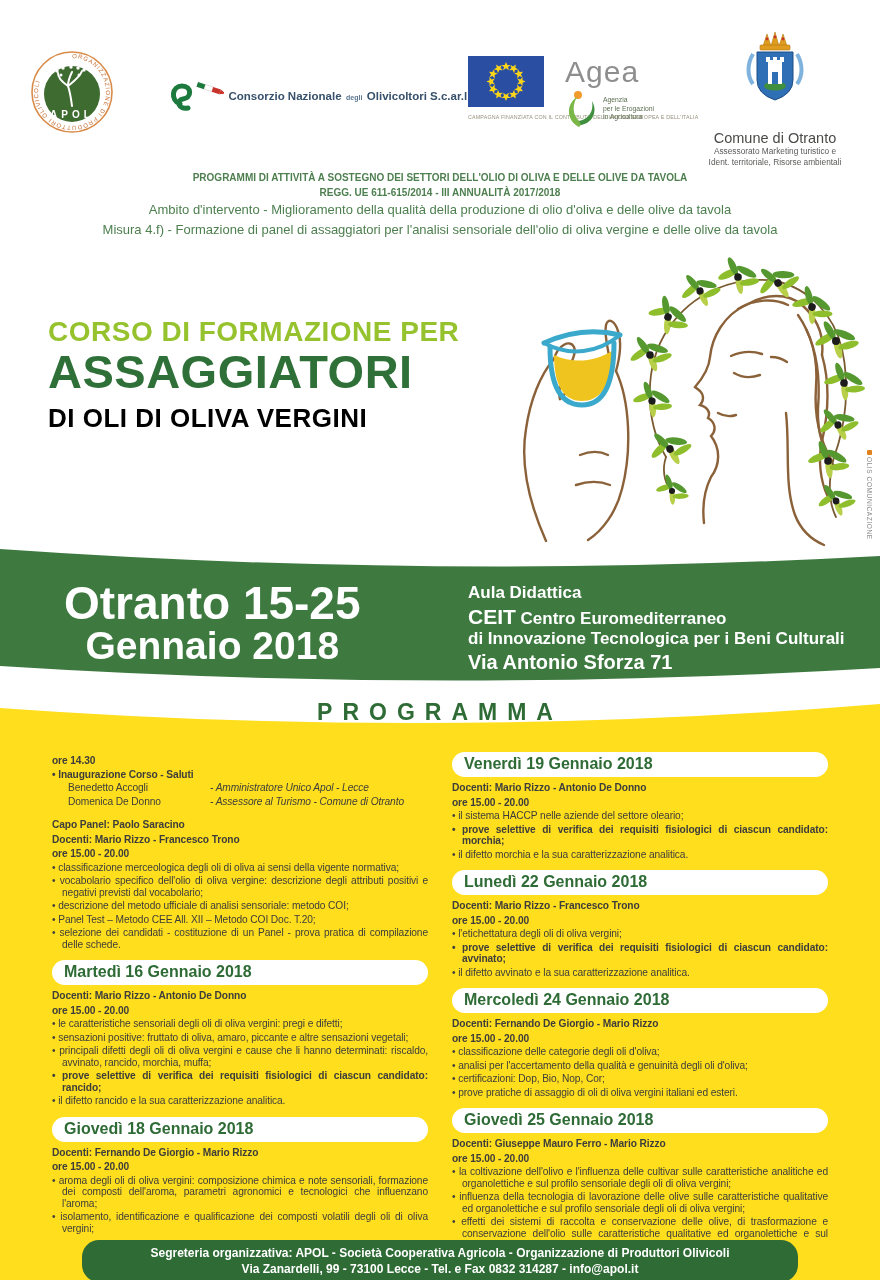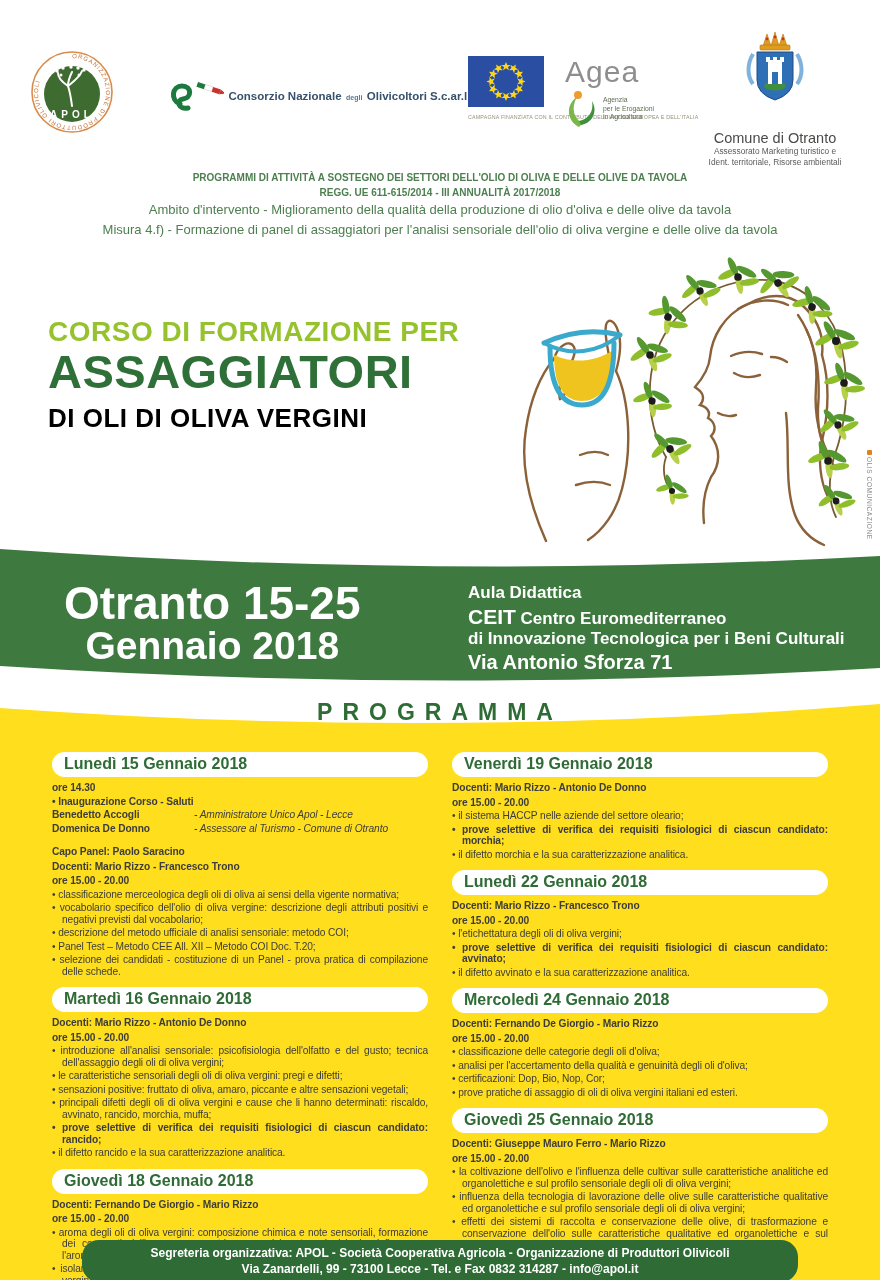--- a/index.html
+++ b/index.html
@@ -49,21 +49,21 @@
   .col{flex:1;min-width:0;}
   .section{margin-bottom:10px;}
   .day-pill{background:#fff;border-radius:13px;padding:3px 12px 4px;margin-bottom:5px;}
   .day-pill span{font-size:16px;font-weight:bold;color:#2e6b35;}
   .line{font-size:10.2px;color:#3d3d3b;line-height:1.13;margin-top:3px;letter-spacing:-.1px;}
   .line.bold{font-weight:bold;}
   .line.time{margin-bottom:2px;}
   .bullet{padding-left:10px;text-indent:-10px;text-align:justify;margin-top:2px;}
   .bullet::before{content:"• ";}
   .person{margin-top:2px;}
-  .person .name{font-weight:bold;display:inline-block;width:142px;}
+  .person .name{font-weight:normal;display:inline-block;width:142px;margin-left:16px;}
   .person .role{font-style:italic;}
   .gap{height:9px;}
 
   
   .footer-pill{position:absolute;left:50%;transform:translateX(-50%);top:1240px;width:700px;
                background:#2e6b35;border-radius:17px;padding:5px 8px;text-align:center;z-index:2;}
   .footer-pill div{color:#fff;font-size:12px;font-weight:bold;line-height:1.35;}
 
   .credit{position:absolute;right:7px;top:450px;writing-mode:vertical-rl;font-size:6.5px;
           color:#8c8c8c;letter-spacing:.6px;z-index:2;}
@@ -292,40 +292,38 @@
     </div>
     <div class="br3">di Innovazione Tecnologica per i Beni Culturali</div>
     <div class="br4">Via Antonio Sforza 71</div>
   </div>
 
   <div class="layer programma">PROGRAMMA</div>
 
   <div class="cols">
     <div class="col">
         <div class="section">
-          <div class="day-pill"><span>Lunedì 15 Gennaio 2018</span></div>
           <div class="line bold time">ore 14.30</div>
           <div class="line bullet bold">Inaugurazione Corso - Saluti</div>
           <div class="line person"><span class="name">Benedetto Accogli</span><span class="role">- Amministratore Unico Apol - Lecce</span></div>
           <div class="line person"><span class="name">Domenica De Donno</span><span class="role">- Assessore al Turismo - Comune di Otranto</span></div>
           <div class="gap"></div>
           <div class="line bold">Capo Panel: Paolo Saracino</div>
           <div class="line bold">Docenti: Mario Rizzo - Francesco Trono</div>
           <div class="line bold time">ore 15.00 - 20.00</div>
           <div class="line bullet">classificazione merceologica degli oli di oliva ai sensi della vigente normativa;</div>
           <div class="line bullet">vocabolario specifico dell'olio di oliva vergine: descrizione degli attributi positivi e negativi previsti dal vocabolario;</div>
           <div class="line bullet">descrizione del metodo ufficiale di analisi sensoriale: metodo COI;</div>
           <div class="line bullet">Panel Test – Metodo CEE All. XII – Metodo COI Doc. T.20;</div>
           <div class="line bullet">selezione dei candidati - costituzione di un Panel - prova pratica di compilazione delle schede.</div>
         </div>
         <div class="section">
           <div class="day-pill"><span>Martedì 16 Gennaio 2018</span></div>
           <div class="line bold">Docenti: Mario Rizzo - Antonio De Donno</div>
           <div class="line bold time">ore 15.00 - 20.00</div>
-          <div class="line bullet">introduzione all'analisi sensoriale: psicofisiologia dell'olfatto e del gusto; tecnica dell'assaggio degli oli di oliva vergini;</div>
           <div class="line bullet">le caratteristiche sensoriali degli oli di oliva vergini: pregi e difetti;</div>
           <div class="line bullet">sensazioni positive: fruttato di oliva, amaro, piccante e altre sensazioni vegetali;</div>
           <div class="line bullet">principali difetti degli oli di oliva vergini e cause che li hanno determinati: riscaldo, avvinato, rancido, morchia, muffa;</div>
           <div class="line bullet bold">prove selettive di verifica dei requisiti fisiologici di ciascun candidato: rancido;</div>
           <div class="line bullet">il difetto rancido e la sua caratterizzazione analitica.</div>
         </div>
         <div class="section">
           <div class="day-pill"><span>Giovedì 18 Gennaio 2018</span></div>
           <div class="line bold">Docenti: Fernando De Giorgio - Mario Rizzo</div>
           <div class="line bold time">ore 15.00 - 20.00</div>

